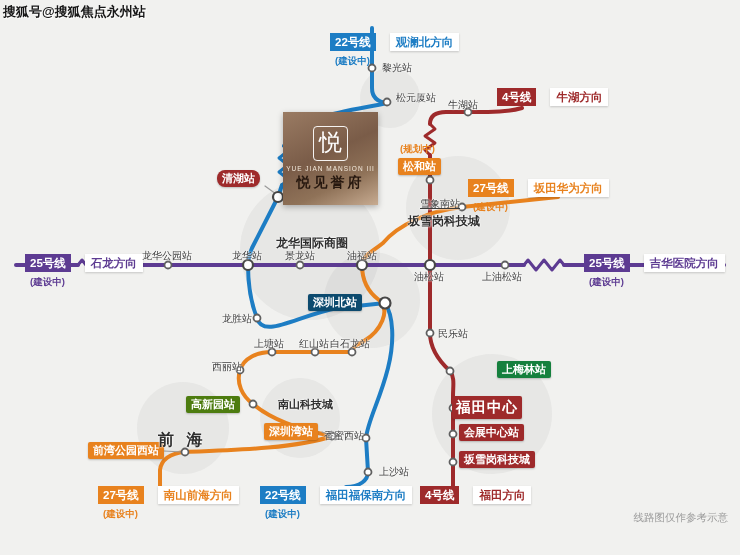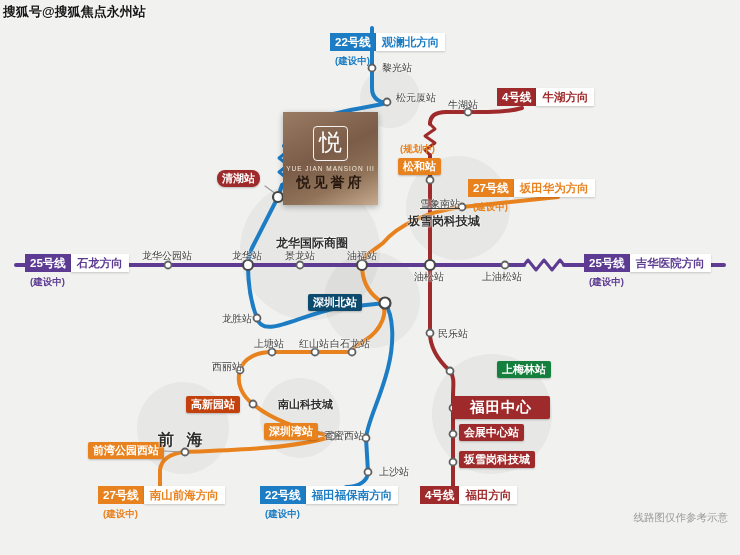--- a/index.html
+++ b/index.html
@@ -4,27 +4,27 @@
 <style>
   html,body{margin:0;padding:0;background:#fff;font-family:"Liberation Sans","DejaVu Sans",sans-serif;}
   #map{position:relative;width:740px;height:555px;background:var(--bg,#f1f1ef);overflow:hidden;}
   #map svg{position:absolute;left:0;top:0;}
   .l22{stroke:var(--line22);} .l4{stroke:var(--line4);} .l25{stroke:var(--line25);} .l27{stroke:var(--line27);}
   .dot{fill:#fff;stroke:#5f5f5f;stroke-width:1.8;}
   .dot-big{fill:#fff;stroke:#474747;stroke-width:2.2;}
   .watermark{position:absolute;left:3px;top:3px;font-size:13px;font-weight:bold;color:#151515;
     text-shadow:1px 1px 0 rgba(255,255,255,.95);}
   .disclaimer{position:absolute;right:12px;bottom:30px;font-size:10.5px;color:#9b9b9b;}
-  .terminal{position:absolute;display:flex;height:18px;line-height:18px;font-size:11.5px;font-weight:bold;white-space:nowrap;}
+  .terminal{position:absolute;display:flex;height:18px;line-height:18px;font-size:11.5px;font-weight:bold;white-space:nowrap;gap:14px;}
   .chip-line{background:var(--c);color:#fff;padding:0 5px;}
   .chip-dir{background:#fff;color:var(--c);padding:0 6px;box-shadow:0 1px 2px rgba(0,0,0,.18);}
   .terminal-note{position:absolute;left:5px;top:19px;font-size:9.5px;font-weight:bold;color:var(--c);}
   .badge{position:absolute;color:#fff;font-weight:bold;font-size:11px;line-height:17px;padding:0 5px;
     border-radius:2px;white-space:nowrap;box-shadow:0 1px 2px rgba(0,0,0,.22);}
-  .badge.large{font-size:14.5px;line-height:23px;padding:0 18px;letter-spacing:1px;}
+  .badge.large{font-size:14.5px;line-height:23px;padding:0 4px;letter-spacing:1px;}
   .station{position:absolute;font-size:10px;color:#3c3c3c;white-space:nowrap;
     text-shadow:0 0 2px #fff,0 0 2px #fff;}
   .area{position:absolute;font-weight:bold;color:#2e2e2e;white-space:nowrap;text-shadow:0 0 2px #fff,0 0 2px #fff;}
   .plan-note{position:absolute;font-size:9.5px;font-weight:bold;white-space:nowrap;}
   .logo{position:absolute;left:283px;top:112px;width:95px;height:93px;
     background:linear-gradient(155deg,#9a7b63 0%,#7a5c48 45%,#8f7258 72%,#c7ab91 100%);
     display:flex;flex-direction:column;align-items:center;justify-content:center;
     box-shadow:0 2px 6px rgba(0,0,0,.28);}
   .logo-glyph{width:33px;height:33px;border:1.5px solid rgba(255,255,255,.92);border-radius:4px;color:#fff;
     font-family:"Liberation Serif","DejaVu Serif",serif;font-size:23px;line-height:31px;text-align:center;}
@@ -156,21 +156,21 @@
         <div class="chip-line">4号线</div>
         <div class="chip-dir">福田方向</div>
       </div>
       <div class="badge" style="left: 217px; top: 170px; background: rgb(158, 42, 43); border-radius: 8px;">清湖站</div>
       <div class="badge" style="left: 398px; top: 158px; background: rgb(232, 130, 30);">松和站</div>
       <div class="badge" style="left: 308px; top: 294px; background: #0c4a6e;">深圳北站</div>
       <div class="badge" style="left: 459px; top: 361px; background: #15803d; margin-left: 38px;">上梅林站</div>
       <div class="badge large" style="left: 452px; top: 396px; background: rgb(158, 42, 43);">福田中心</div>
       <div class="badge" style="left: 459px; top: 424px; background: rgb(158, 42, 43);">会展中心站</div>
       <div class="badge" style="left: 459px; top: 451px; background: rgb(158, 42, 43);">坂雪岗科技城</div>
-      <div class="badge" style="left: 186px; top: 396px; background: #c2410c;">高新园站</div>
+      <div class="badge" style="left: 186px; top: 396px; background: #4d7c0f;">高新园站</div>
       <div class="badge" style="left: 264px; top: 423px; background: rgb(232, 130, 30);">深圳湾站</div>
       <div class="badge" style="left: 88px; top: 442px; background: rgb(232, 130, 30);">前湾公园西站</div>
       <div class="station" style="left: 382px; top: 61px;">黎光站</div>
       <div class="station" style="left: 396px; top: 91px;">松元厦站</div>
       <div class="station" style="left: 448px; top: 98px;">牛湖站</div>
       <div class="station" style="left: 420px; top: 197px; text-decoration: underline;">雪象南站</div>
       <div class="station" style="left: 142px; top: 249px;">龙华公园站</div>
       <div class="station" style="left: 232px; top: 249px;">龙华站</div>
       <div class="station" style="left: 285px; top: 249px;">景龙站</div>
       <div class="station" style="left: 347px; top: 249px;">油福站</div>

